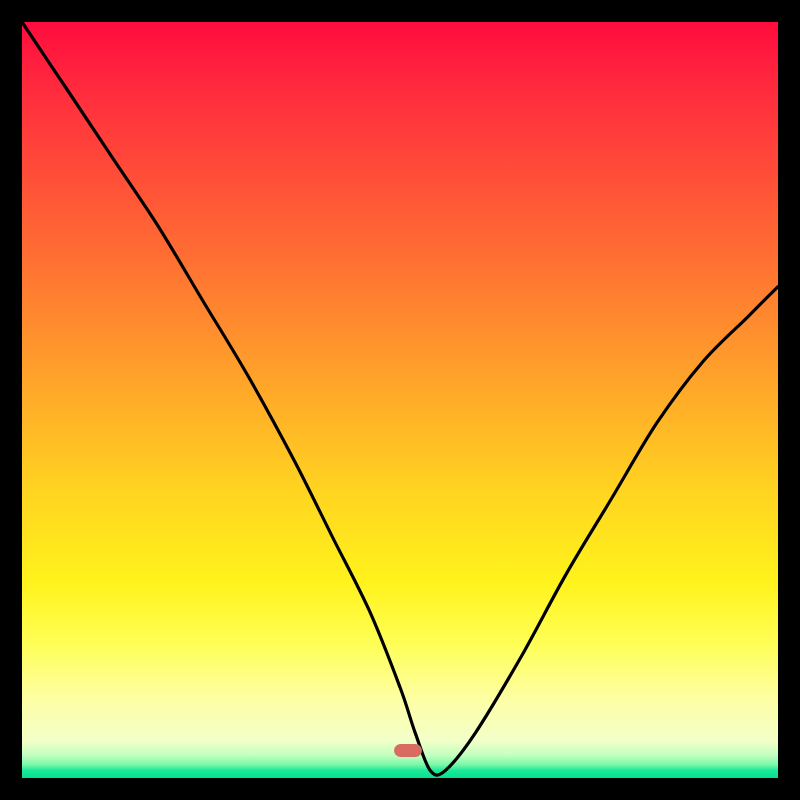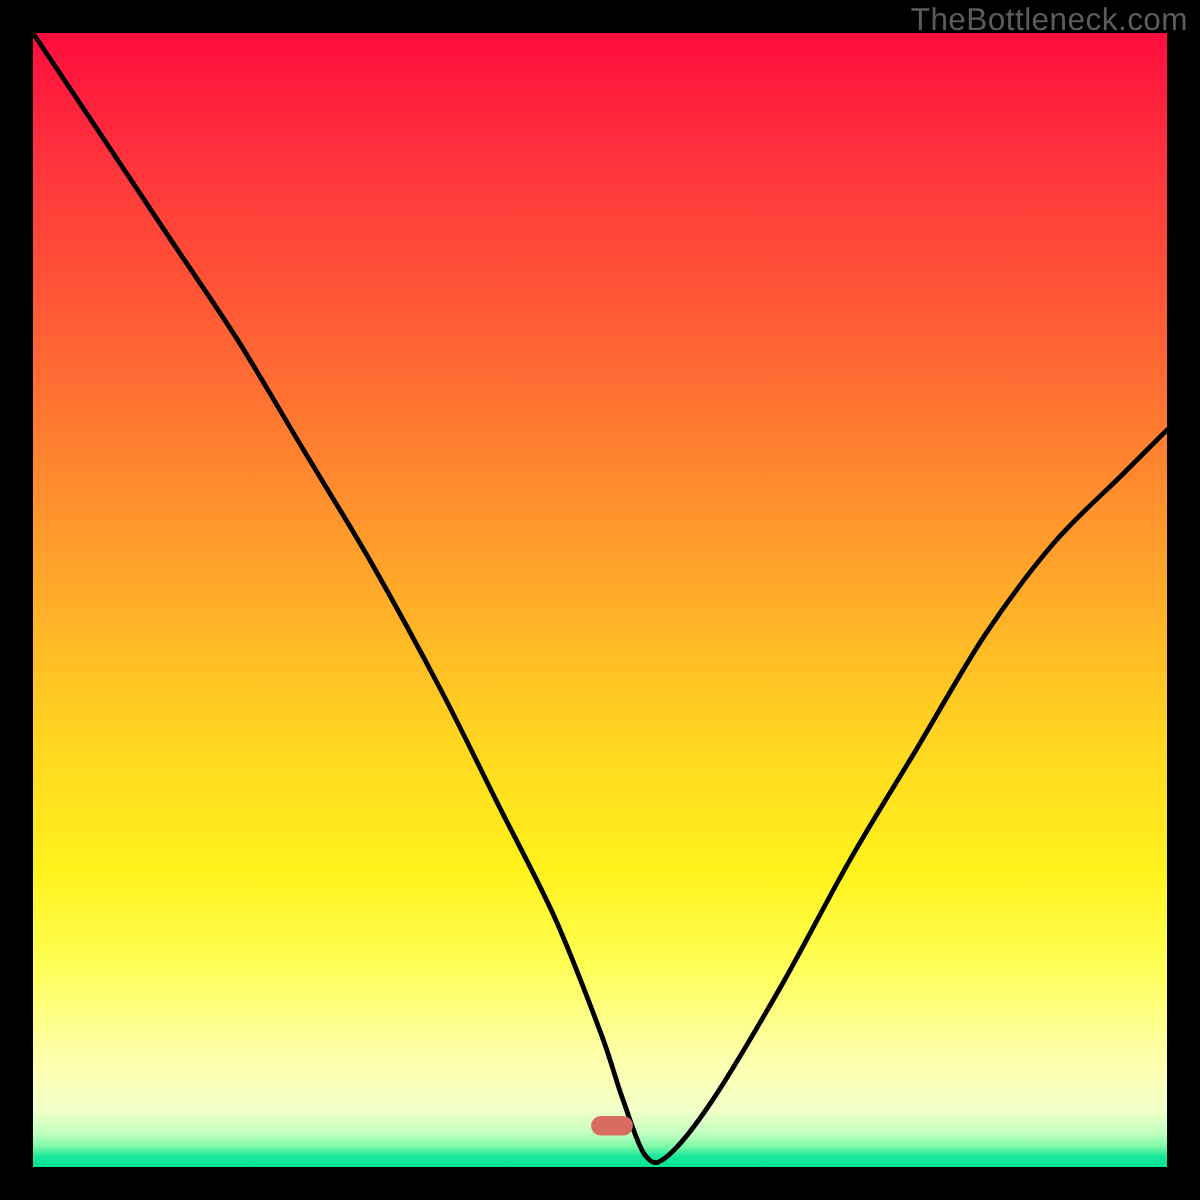--- a/index.html
+++ b/index.html
@@ -75,14 +75,13 @@
 <div class="frame">
   <div class="plot-area">
 
     <svg class="curve" viewBox="0 0 756 756" preserveAspectRatio="none">
       <path id="curve-path" fill="none" stroke="#000" stroke-width="3.2" stroke-linecap="round" stroke-linejoin="round" d="M 0.0 0.0 C 7.6 11.3 30.2 45.4 45.4 68.0 C 60.5 90.7 75.6 113.4 90.7 136.1 C 105.8 158.8 121.0 180.2 136.1 204.1 C 151.2 228.1 166.3 254.5 181.4 279.7 C 196.6 304.9 211.7 328.9 226.8 355.3 C 241.9 381.8 258.3 412.0 272.2 438.5 C 286.0 464.9 297.4 488.9 310.0 514.1 C 322.6 539.3 336.4 564.5 347.8 589.7 C 359.1 614.9 370.4 645.1 378.0 665.3 C 385.6 685.4 388.1 696.8 393.1 710.6 C 398.2 724.5 403.2 742.1 408.2 748.4 C 413.3 754.7 415.8 754.7 423.4 748.4 C 430.9 742.1 441.0 729.5 453.6 710.6 C 466.2 691.7 483.8 661.5 499.0 635.0 C 514.1 608.6 529.2 578.3 544.3 551.9 C 559.4 525.4 574.6 501.5 589.7 476.3 C 604.8 451.1 619.9 423.4 635.0 400.7 C 650.2 378.0 665.3 357.8 680.4 340.2 C 695.5 322.6 713.2 307.4 725.8 294.8 C 738.4 282.2 751.0 269.6 756.0 264.6"></path>
     </svg>
 
     <div class="marker" style="left: 372px; top: 722px;"></div>
   </div>
 
-  <div class="watermark">TheBottleneck.com</div>
 </div>
 
 </body></html>

